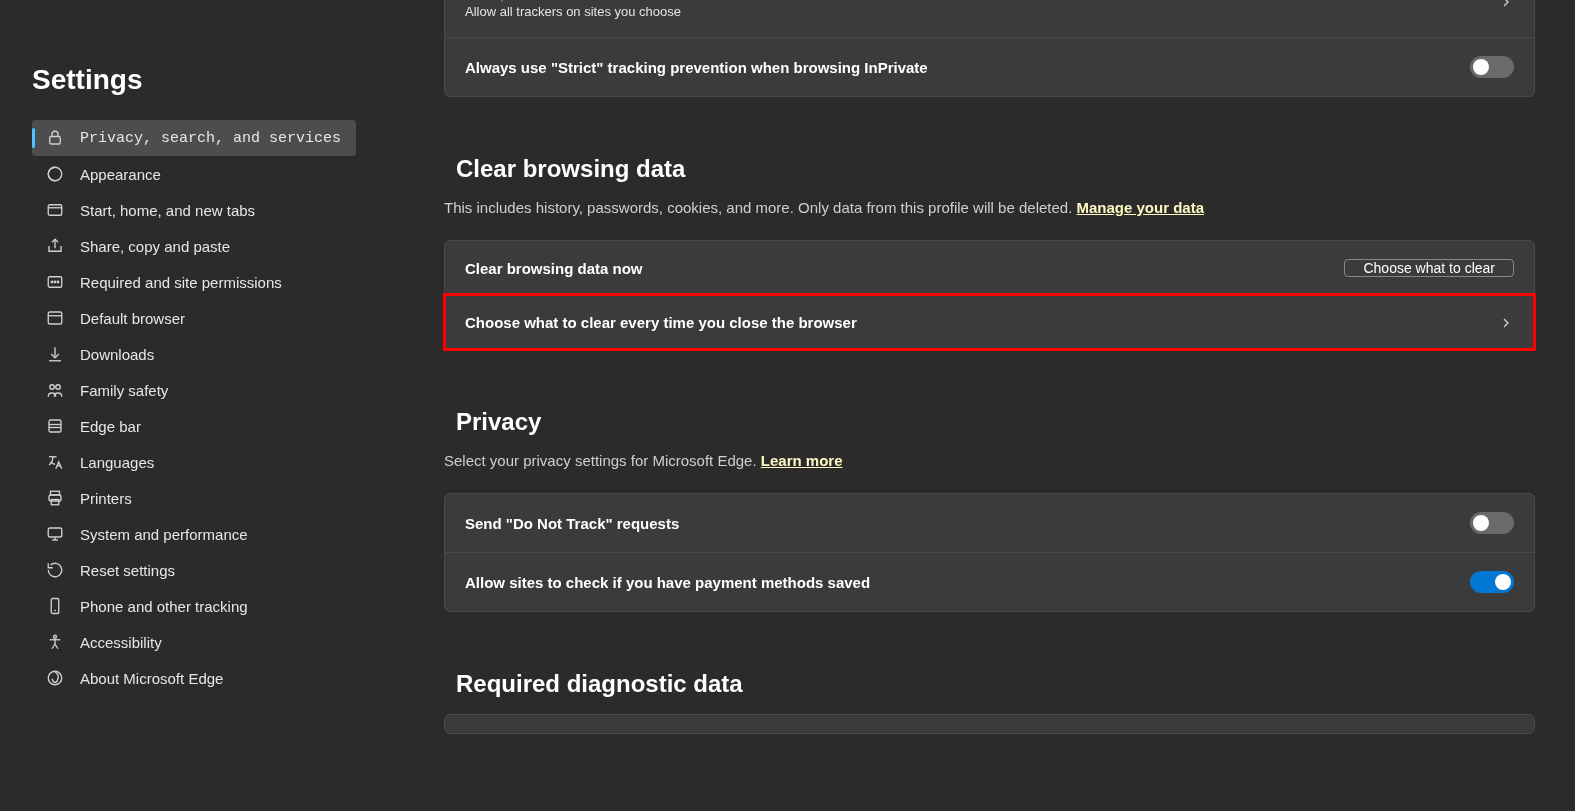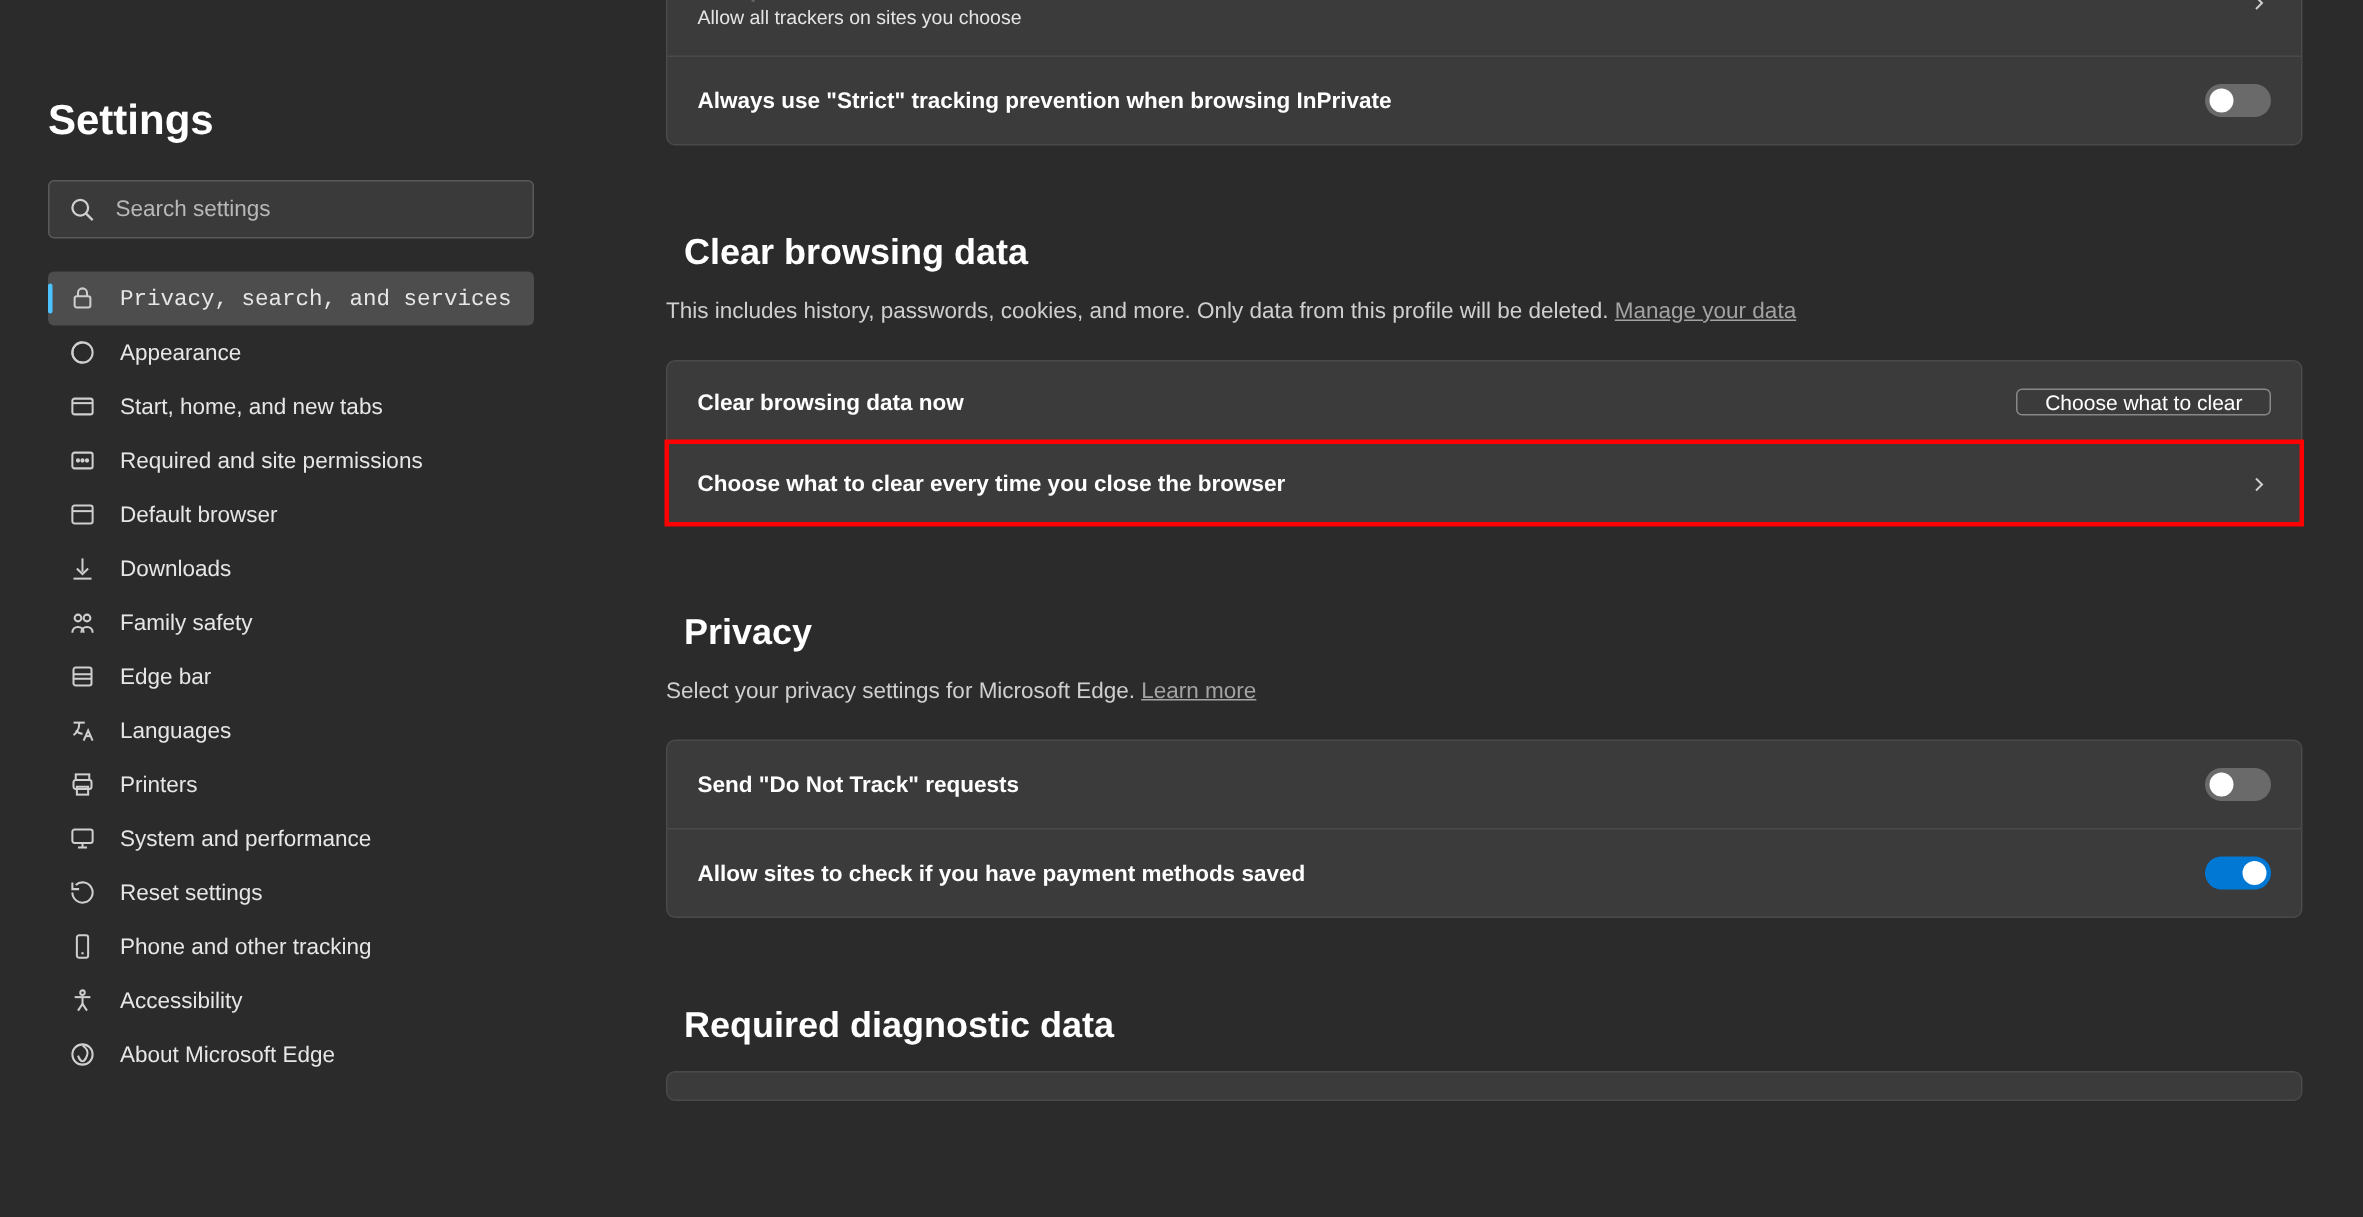--- a/index.html
+++ b/index.html
@@ -114,21 +114,21 @@
   .toggle.on { background: #0078d4; }
   .toggle.on .knob { left: 25px; }
   .section-title {
     font-size: 24px; font-weight: 600;
     margin: 58px 0 16px 12px;
   }
   .section-desc {
     font-size: 15px; color: #cfcfcf;
     margin-bottom: 24px;
   }
-  .link { color: #a3a3a3; text-decoration: underline; cursor: pointer; }
+  .link { color: #fef9c3; text-decoration: underline; cursor: pointer; font-weight: bold; }
   .btn-outline {
     background: transparent;
     border: 1px solid #888;
     color: #fff;
     padding: 0 18px;
     border-radius: 4px;
     font-size: 14px;
     cursor: pointer;
   }
   .chevron { width: 16px; height: 16px; color: #cfcfcf; flex-shrink: 0; }
@@ -137,27 +137,20 @@
     outline-offset: -1px;
   }
   .top-card { margin-top: -16px; }
 </style>
 </head>
 <body>
 
 <aside class="sidebar">
   <h1 class="settings-title">Settings</h1>
 
-  <div class="search-wrap">
-    <svg class="search-icon" viewBox="0 0 24 24" fill="none" stroke="currentColor" stroke-width="2">
-        <circle cx="10" cy="10" r="7"></circle>
-        <line x1="21" y1="21" x2="15" y2="15"></line>
-      </svg>
-    <input class="search-input" placeholder="Search settings" style="">
-  </div>
 
   <ul class="nav" id="nav">
       <li class="nav-item active">
         <svg viewBox="0 0 24 24" fill="none" stroke="currentColor" stroke-width="1.8" class="nav-icon">
           <rect x="5" y="10" width="14" height="10" rx="2"></rect>
           <path d="M8 10V7a4 4 0 0 1 8 0v3"></path>
         </svg>
         <span>Privacy, search, and services</span>
       </li>
       <li class="nav-item">
@@ -166,20 +159,28 @@
           <path d="M12 3a9 9 0 0 0 0 18"></path>
         </svg>
         <span>Appearance</span>
       </li>
       <li class="nav-item">
         <svg viewBox="0 0 24 24" fill="none" stroke="currentColor" stroke-width="1.8" class="nav-icon">
           <rect x="3" y="5" width="18" height="14" rx="2"></rect>
           <line x1="3" y1="9" x2="21" y2="9"></line>
         </svg>
         <span>Start, home, and new tabs</span>
+      </li>
+      <li class="nav-item">
+        <svg viewBox="0 0 24 24" fill="none" stroke="currentColor" stroke-width="1.8" class="nav-icon">
+          <path d="M4 12v7h16v-7"></path>
+          <path d="M12 3v12"></path>
+          <path d="M8 7l4-4 4 4"></path>
+        </svg>
+        <span>Share, copy and paste</span>
       </li>
       <li class="nav-item">
         <svg viewBox="0 0 24 24" fill="none" stroke="currentColor" stroke-width="1.8" class="nav-icon">
           <rect x="3" y="5" width="18" height="14" rx="2"></rect>
           <circle cx="8" cy="12" r="1"></circle>
           <circle cx="12" cy="12" r="1"></circle>
           <circle cx="16" cy="12" r="1"></circle>
         </svg>
         <span>Required and site permissions</span>
       </li>

